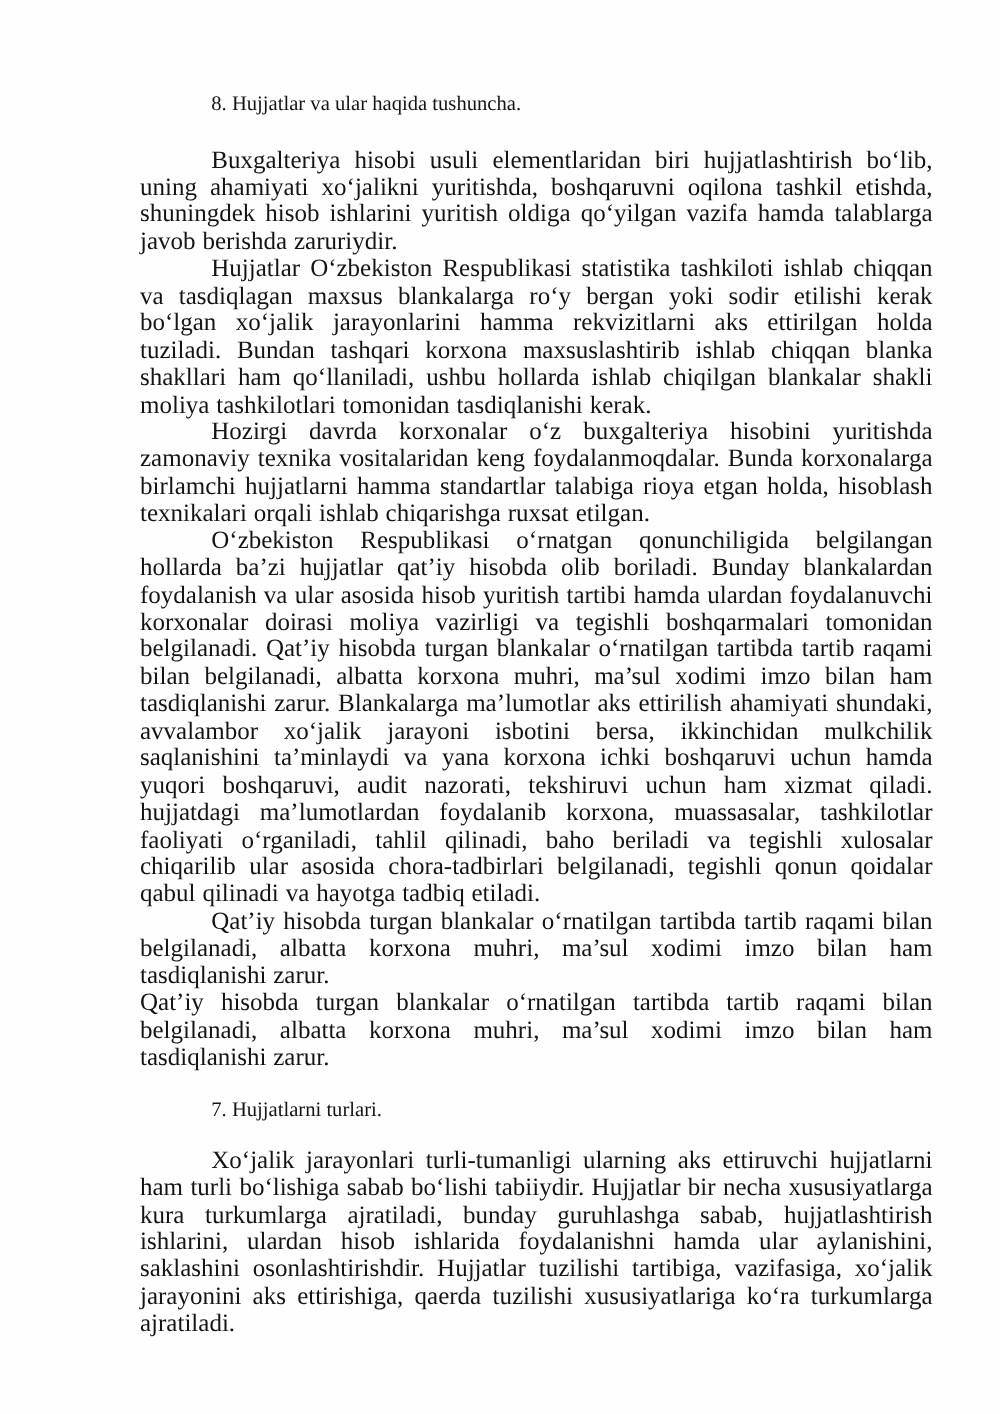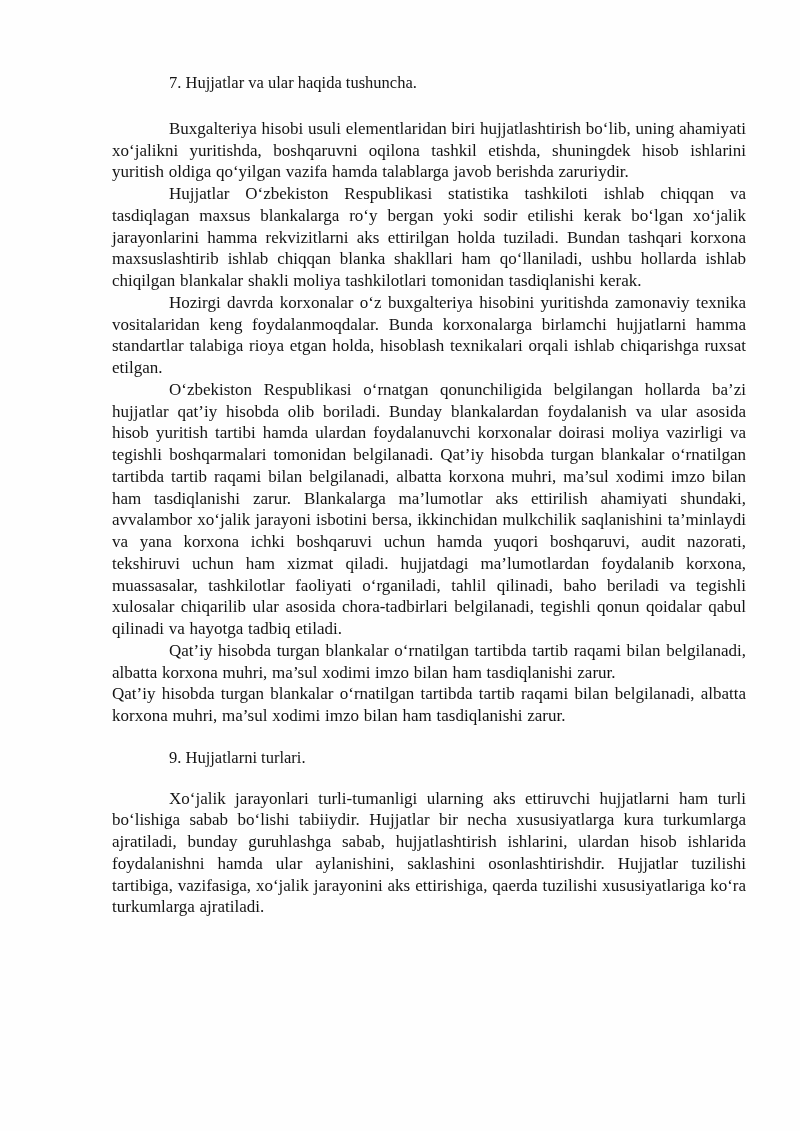--- a/index.html
+++ b/index.html
@@ -29,49 +29,49 @@
     white-space: pre-wrap;
   }
   .heading.h1 {
     margin: 0 0 24px 0;
   }
   .heading.h2 {
     margin: 20px 0 19px 0;
   }
   p.para {
     margin: 0;
-    font-size: 17px;
+    font-size: 20px;
     line-height: 21.75px;
     text-align: justify;
     text-indent: 57px;
     word-spacing: 0.5px;
   }
   p.para.flush {
     text-indent: 0;
   }
 </style>
 </head>
 <body>
 
 <div class="page">
   <div class="content">
 
-    <div class="heading h1">7. Hujjatlar va ular haqida tushuncha.</div>
+    <div class="heading h1">8. Hujjatlar va ular haqida tushuncha.</div>
 
     <p class="para">Buxgalteriya hisobi usuli elementlaridan biri hujjatlashtirish bo‘lib, uning ahamiyati xo‘jalikni yuritishda, boshqaruvni oqilona tashkil etishda, shuningdek hisob ishlarini yuritish oldiga qo‘yilgan vazifa hamda talablarga javob berishda zaruriydir.</p>
 
     <p class="para">Hujjatlar O‘zbekiston Respublikasi statistika tashkiloti ishlab chiqqan va tasdiqlagan maxsus blankalarga ro‘y bergan yoki sodir etilishi kerak bo‘lgan xo‘jalik jarayonlarini hamma rekvizitlarni aks ettirilgan holda tuziladi. Bundan tashqari korxona maxsuslashtirib ishlab chiqqan blanka shakllari ham qo‘llaniladi, ushbu hollarda ishlab chiqilgan blankalar shakli moliya tashkilotlari tomonidan tasdiqlanishi kerak.</p>
 
 
     <p class="para">Hozirgi davrda korxonalar o‘z buxgalteriya hisobini yuritishda zamonaviy texnika vositalaridan keng foydalanmoqdalar. Bunda korxonalarga birlamchi hujjatlarni hamma standartlar talabiga rioya etgan holda, hisoblash texnikalari orqali ishlab chiqarishga ruxsat etilgan.</p>
 
     <p class="para">O‘zbekiston Respublikasi o‘rnatgan qonunchiligida belgilangan hollarda ba’zi hujjatlar qat’iy hisobda olib boriladi. Bunday blankalardan foydalanish va ular asosida hisob yuritish tartibi hamda ulardan foydalanuvchi korxonalar doirasi moliya vazirligi va tegishli boshqarmalari tomonidan belgilanadi. Qat’iy hisobda turgan blankalar o‘rnatilgan tartibda tartib raqami bilan belgilanadi, albatta korxona muhri, ma’sul xodimi imzo bilan ham tasdiqlanishi zarur. Blankalarga ma’lumotlar aks ettirilish ahamiyati shundaki, avvalambor xo‘jalik jarayoni isbotini bersa, ikkinchidan mulkchilik saqlanishini ta’minlaydi va yana korxona ichki boshqaruvi uchun hamda yuqori boshqaruvi, audit nazorati, tekshiruvi uchun ham xizmat qiladi. hujjatdagi ma’lumotlardan foydalanib korxona, muassasalar, tashkilotlar faoliyati o‘rganiladi, tahlil qilinadi, baho beriladi va tegishli xulosalar chiqarilib ular asosida chora-tadbirlari belgilanadi, tegishli qonun qoidalar qabul qilinadi va hayotga tadbiq etiladi.</p>
 
     <p class="para">Qat’iy hisobda turgan blankalar o‘rnatilgan tartibda tartib raqami bilan belgilanadi, albatta korxona muhri, ma’sul xodimi imzo bilan ham tasdiqlanishi zarur.</p>
 
     <p class="para flush">Qat’iy hisobda turgan blankalar o‘rnatilgan tartibda tartib raqami bilan belgilanadi, albatta korxona muhri, ma’sul xodimi imzo bilan ham tasdiqlanishi zarur.</p>
 
-    <div class="heading h2">9. Hujjatlarni turlari.</div>
+    <div class="heading h2">7. Hujjatlarni turlari.</div>
 
     <p class="para">Xo‘jalik jarayonlari turli-tumanligi ularning aks ettiruvchi hujjatlarni ham turli bo‘lishiga sabab bo‘lishi tabiiydir. Hujjatlar bir necha xususiyatlarga kura turkumlarga ajratiladi, bunday guruhlashga sabab, hujjatlashtirish ishlarini, ulardan hisob ishlarida foydalanishni hamda ular aylanishini, saklashini osonlashtirishdir. Hujjatlar tuzilishi tartibiga, vazifasiga, xo‘jalik jarayonini aks ettirishiga, qaerda tuzilishi xususiyatlariga ko‘ra turkumlarga ajratiladi.</p>
 
   </div>
 </div>
 
 </body></html>

